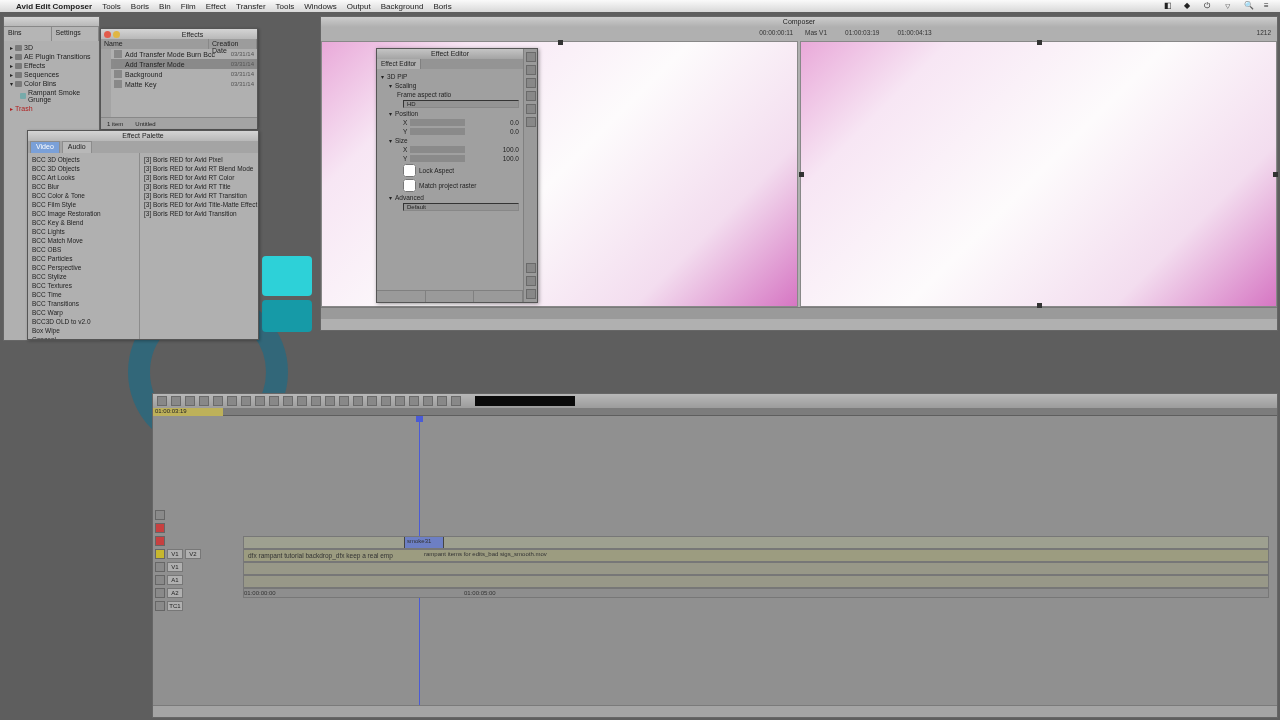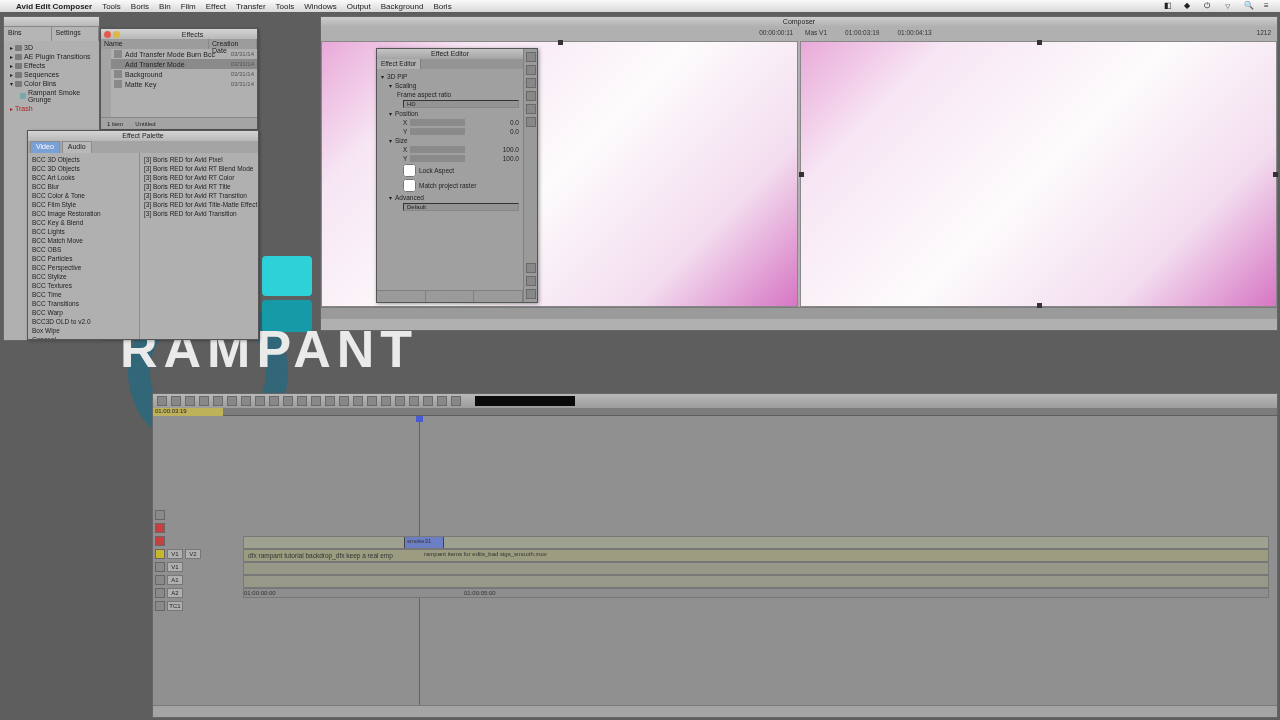--- a/index.html
+++ b/index.html
@@ -136,21 +136,20 @@
   <span class="sysicon">🔍</span>
   <span class="sysicon">≡</span>
 </div>
 
 <div class="brand-logo">
     <div class="ring"></div>
   </div>
 <div class="ring2"></div>
 <div class="ring3"></div>
 <div class="brand">
-  <div>RAMPANT</div>
 </div>
 
 <div class="project">
   <div class="project-top"></div>
   <div class="project-tabs">
     <div class="project-tab">Bins</div>
     <div class="project-tab">Settings</div>
   </div>
   <div class="project-list">
     <div class="project-item">

